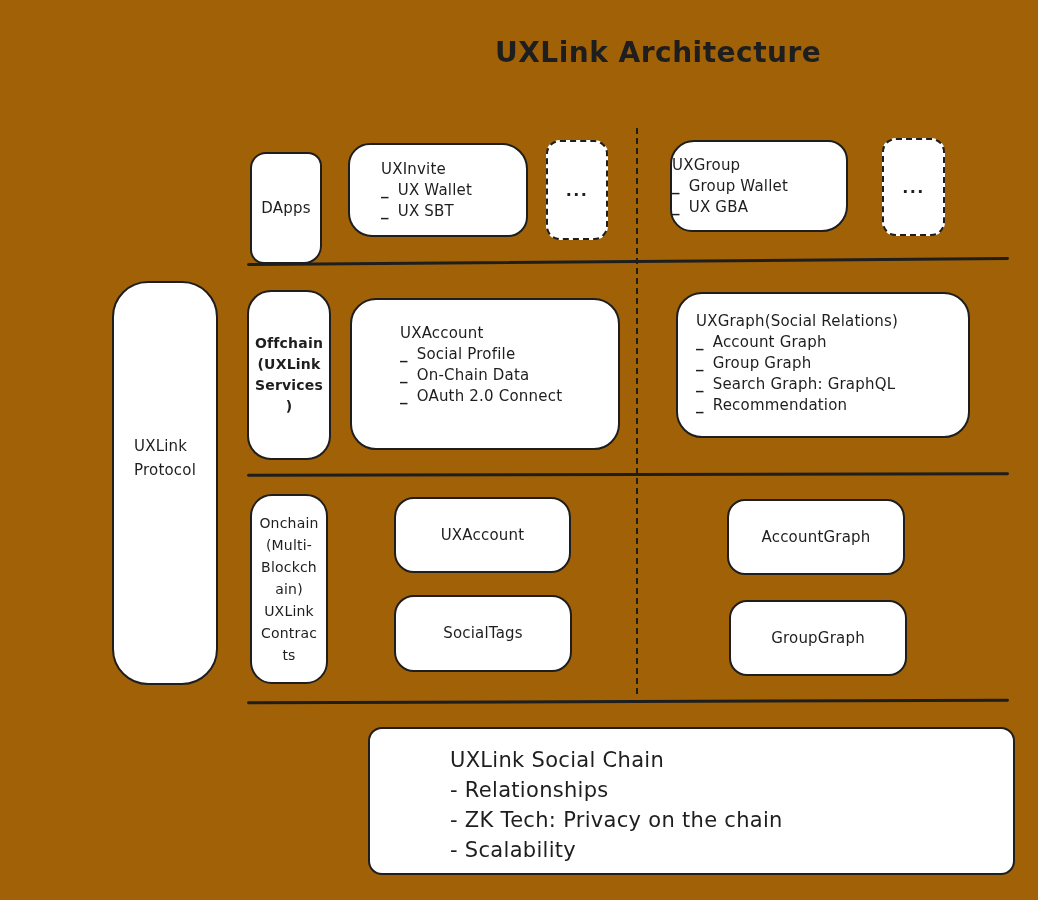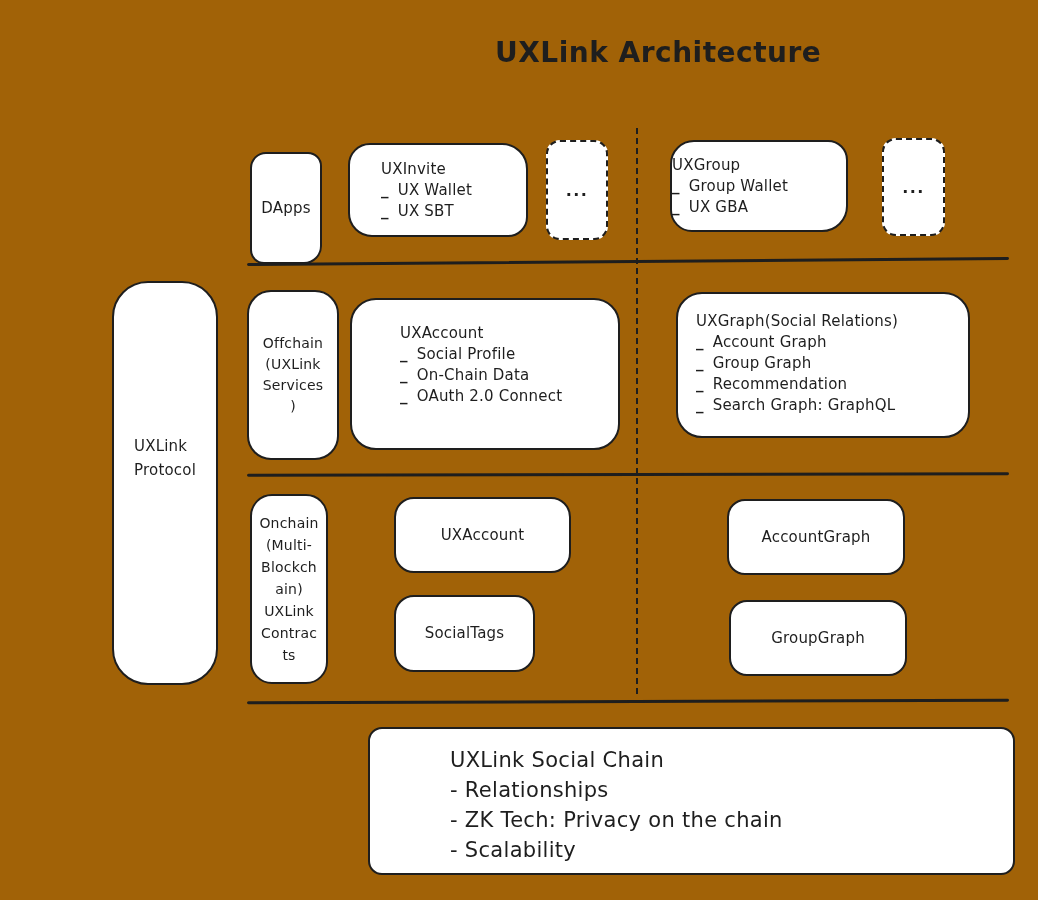--- a/index.html
+++ b/index.html
@@ -50,30 +50,30 @@
   
   .sep1 { left:247px; top:260px; width:762px; transform:rotate(-0.45deg); }
   .sep2 { left:247px; top:473px; width:762px; transform:rotate(-0.1deg); }
   .sep3 { left:247px; top:700px; width:762px; transform:rotate(-0.2deg); }
   .divider { left:636px; top:128px; height:566px; }
 
   
   .b-protocol { left:112px; top:281px; width:106px; height:404px; border-radius:36px; padding:151px 0 0 20px; line-height:24px; }
 
   
-  .b-offchain { left:247px; top:290px; width:92px; height:170px; border-radius:24px;
-                text-align:center; font-size:14px; line-height:21px; }
+  .b-offchain { left:247px; top:290px; width:84px; height:170px; border-radius:24px;
+                text-align:center; font-size:14px; line-height:21px;font-weight:bold; }
   .b-uxaccount-svc { left:350px; top:298px; width:270px; height:152px; border-radius:26px; padding:23px 0 0 48px; }
   .b-uxgraph  { left:676px; top:292px; width:294px; height:146px; border-radius:26px; padding:17px 7px 0 18px; }
 
   
   .b-onchain      { left:250px; top:494px; width:78px;  height:190px; border-radius:22px;
                     text-align:center; font-size:14px; line-height:22px; }
   .b-uxacct2      { left:394px; top:497px; width:177px; height:76px; border-radius:20px; }
-  .b-socialtags   { left:394px; top:595px; width:141px; height:77px; border-radius:20px; }
+  .b-socialtags   { left:394px; top:595px; width:178px; height:77px; border-radius:20px; }
   .b-accountgraph { left:727px; top:499px; width:178px; height:76px; border-radius:18px; }
   .b-groupgraph   { left:729px; top:600px; width:178px; height:76px; border-radius:18px; }
 
   
   .b-socialchain { left:368px; top:727px; width:647px; height:148px; border-radius:14px;
                    padding:16px 0 0 80px; font-size:21px; line-height:30px; letter-spacing:0.3px; }
 </style>
 </head>
 <body>
 
@@ -123,22 +123,22 @@
     <div class="box-title">UXAccount</div>
     <div class="item"><span class="bullet">_</span><span>Social Profile</span></div>
     <div class="item"><span class="bullet">_</span><span>On-Chain Data</span></div>
     <div class="item"><span class="bullet">_</span><span>OAuth 2.0 Connect</span></div>
   </div>
 
   <div class="box b-uxgraph">
     <div class="box-title">UXGraph(Social Relations)</div>
     <div class="item"><span class="bullet">_</span><span>Account Graph</span></div>
     <div class="item"><span class="bullet">_</span><span>Group Graph</span></div>
+    <div class="item"><span class="bullet">_</span><span>Search Graph: GraphQL</span></div>
     <div class="item"><span class="bullet">_</span><span>Recommendation</span></div>
-    <div class="item"><span class="bullet">_</span><span>Search Graph: GraphQL</span></div>
   </div>
 
   <div class="hline sep2"></div>
 
   <div class="box b-onchain list-box">
     <div>Onchain</div>
     <div>(Multi-</div>
     <div>Blockch</div>
     <div>ain)</div>
     <div>UXLink</div>

